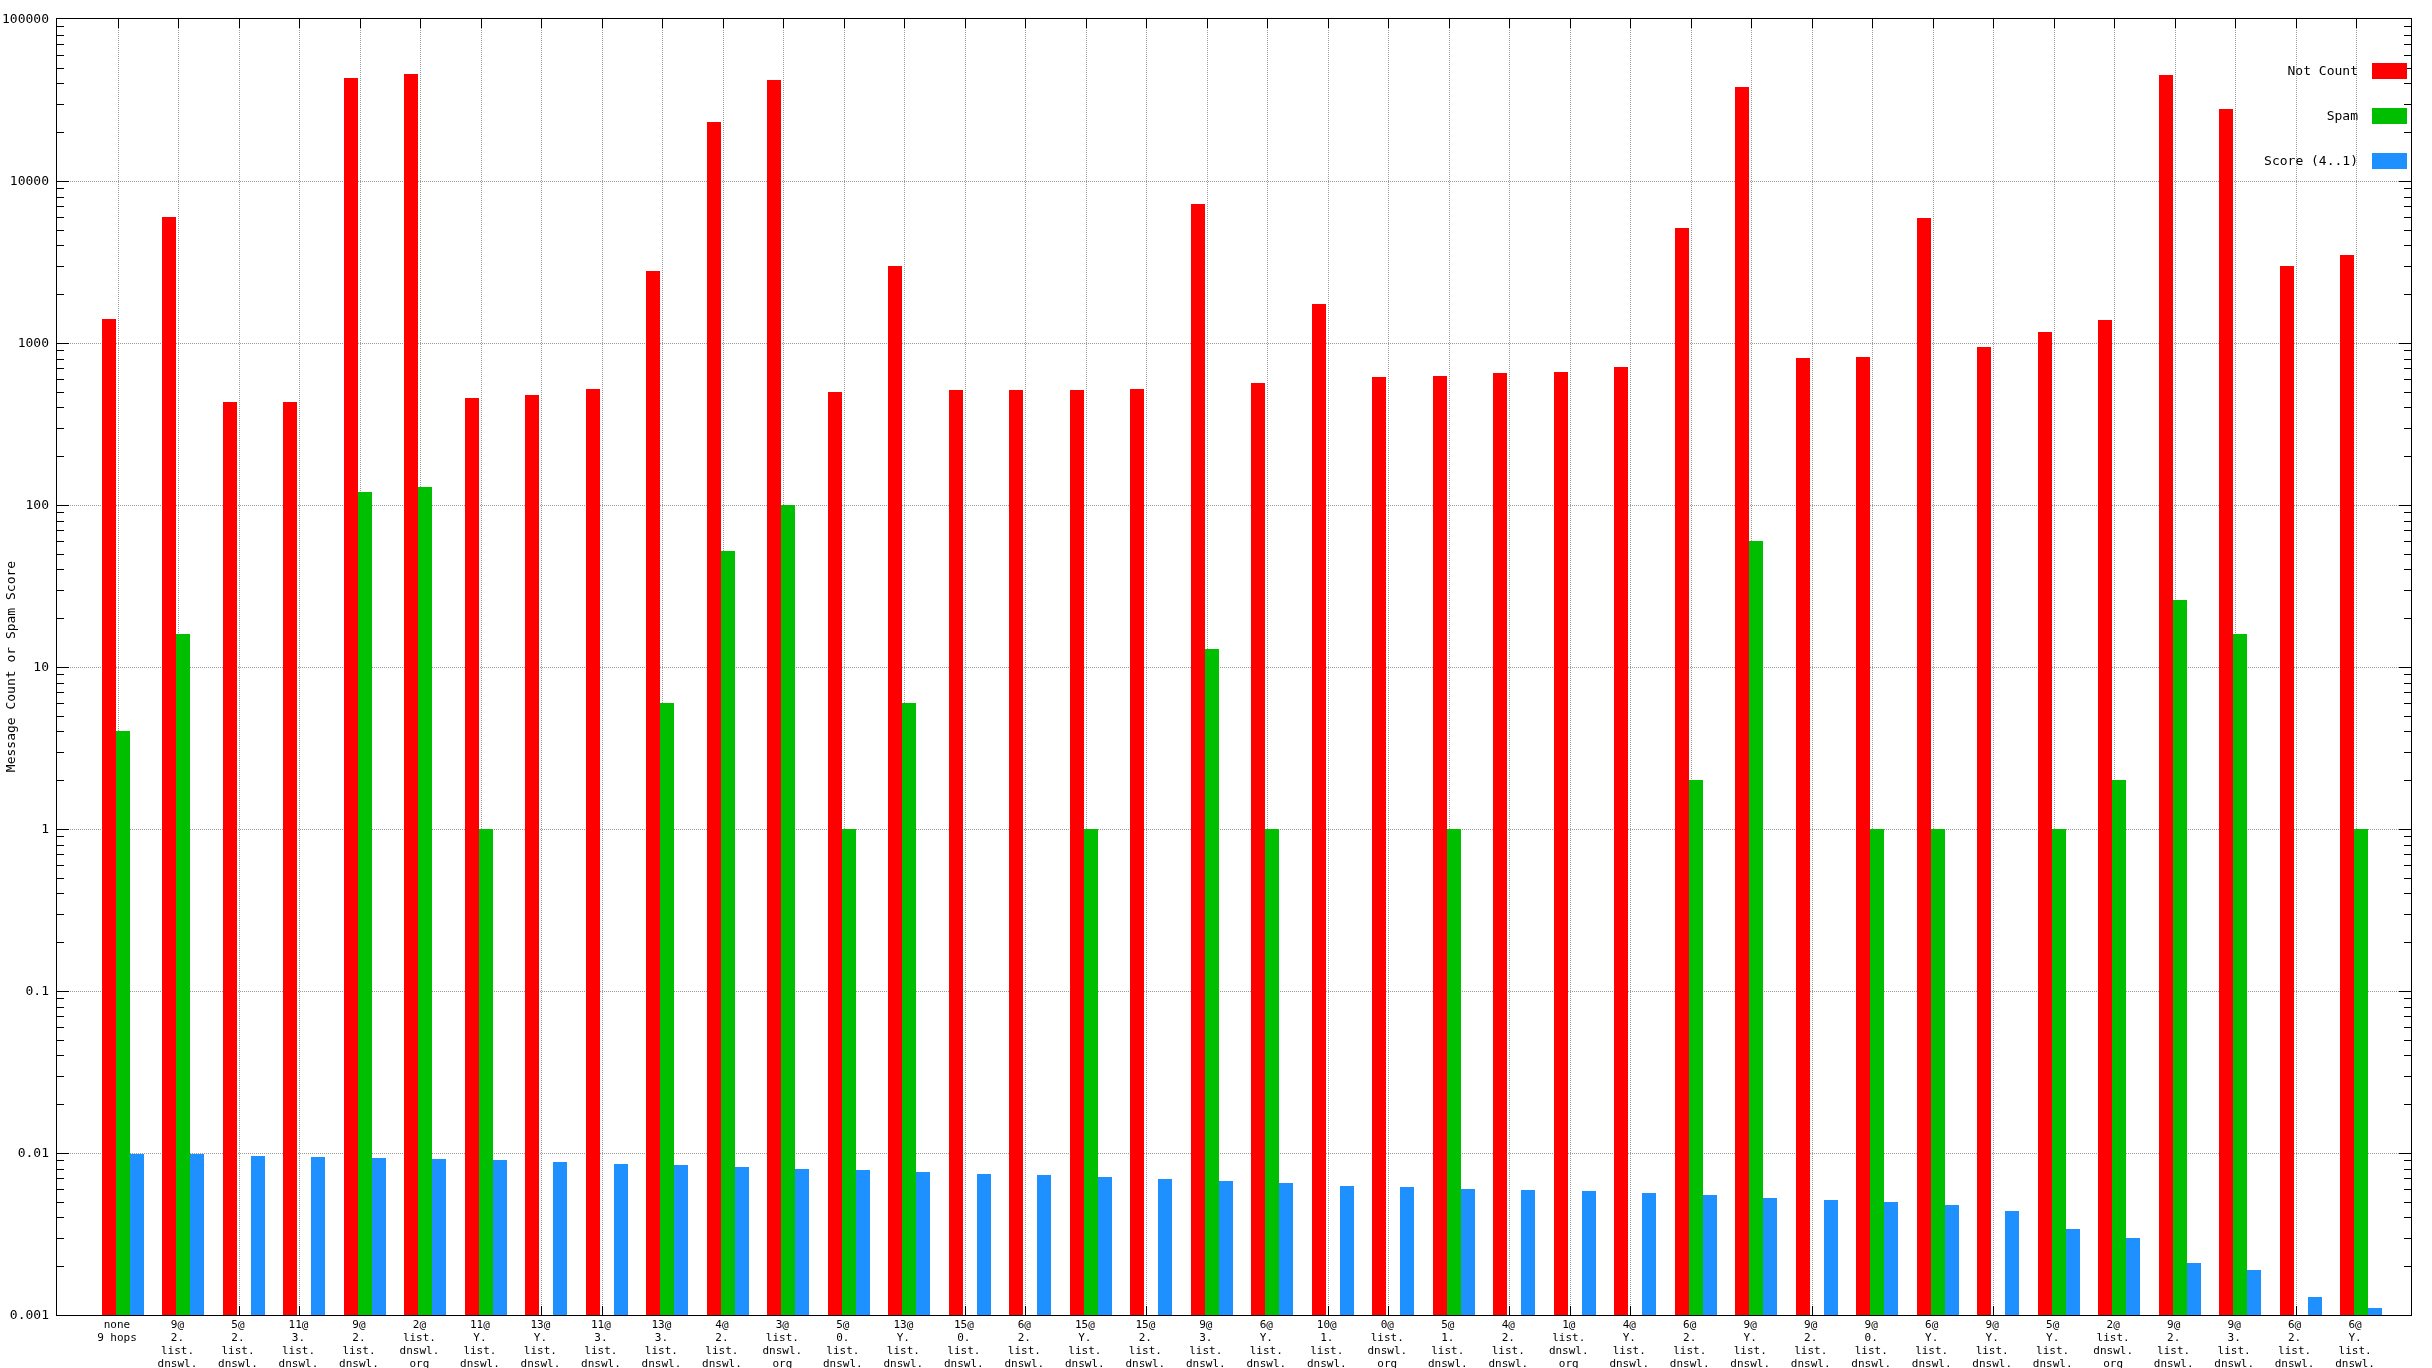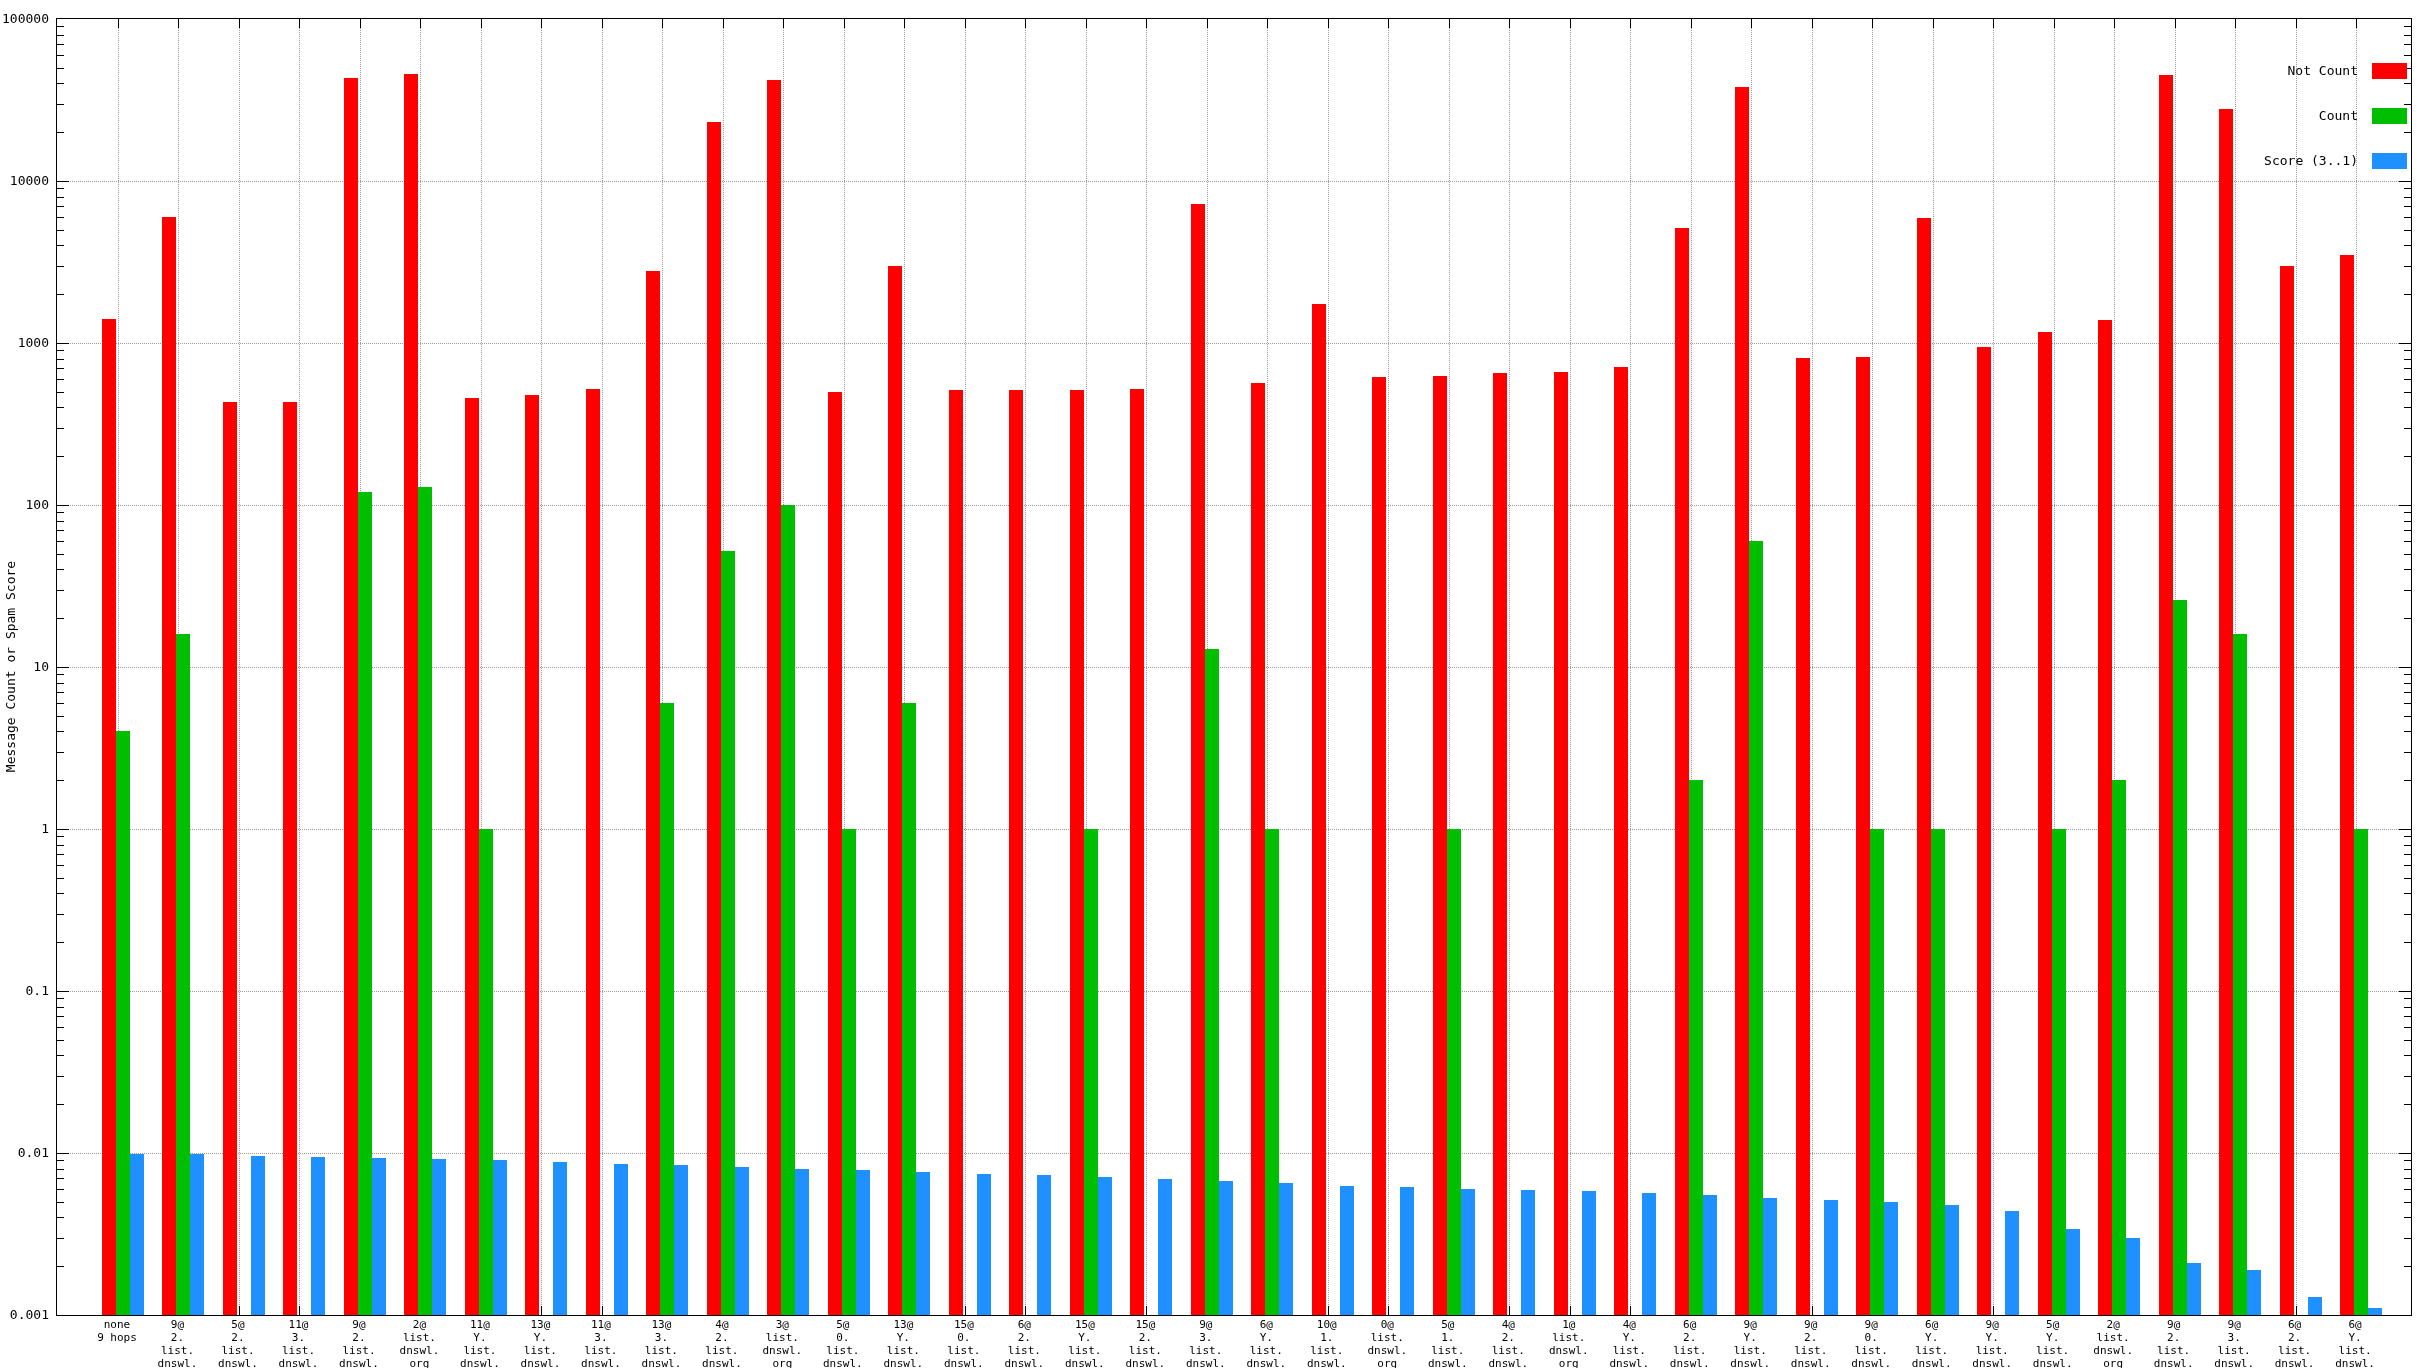--- a/index.html
+++ b/index.html
@@ -397,24 +397,24 @@
       <div class="tick" style="left: 2299.13px; bottom: 0px; width: 1px; height: 9px;"></div>
       <div class="bar" style="left: 2283.13px; top: 235.861px; width: 14px; height: 1060.14px; background: rgb(255, 0, 0);"></div>
       <div class="bar" style="left: 2297.13px; top: 810px; width: 14px; height: 486px; background: rgb(0, 191, 0);"></div>
       <div class="bar" style="left: 2311.13px; top: 1289.29px; width: 14px; height: 6.70561px; background: rgb(30, 144, 255);"></div>
     </div>
   <div id="legend">
     <div class="lrow" style="top:0;">
       <span class="ltext">Not Count</span><span class="lswatch" id="sw0" style="background: rgb(255, 0, 0);"></span>
     </div>
     <div class="lrow" style="top:45px;">
-      <span class="ltext">Count</span><span class="lswatch" id="sw1" style="background: rgb(0, 191, 0);"></span>
+      <span class="ltext">Spam</span><span class="lswatch" id="sw1" style="background: rgb(0, 191, 0);"></span>
     </div>
     <div class="lrow" style="top:90px;">
-      <span class="ltext">Score (3..1)</span><span class="lswatch" id="sw2" style="background: rgb(30, 144, 255);"></span>
+      <span class="ltext">Score (4..1)</span><span class="lswatch" id="sw2" style="background: rgb(30, 144, 255);"></span>
     </div>
   </div>
 <div class="xlabel" style="left: 117px;">none
 9 hops</div>
     <div class="xlabel" style="left: 177.49px;">9@
 2.
 list.
 dnswl.
 org
 2 hops</div>

